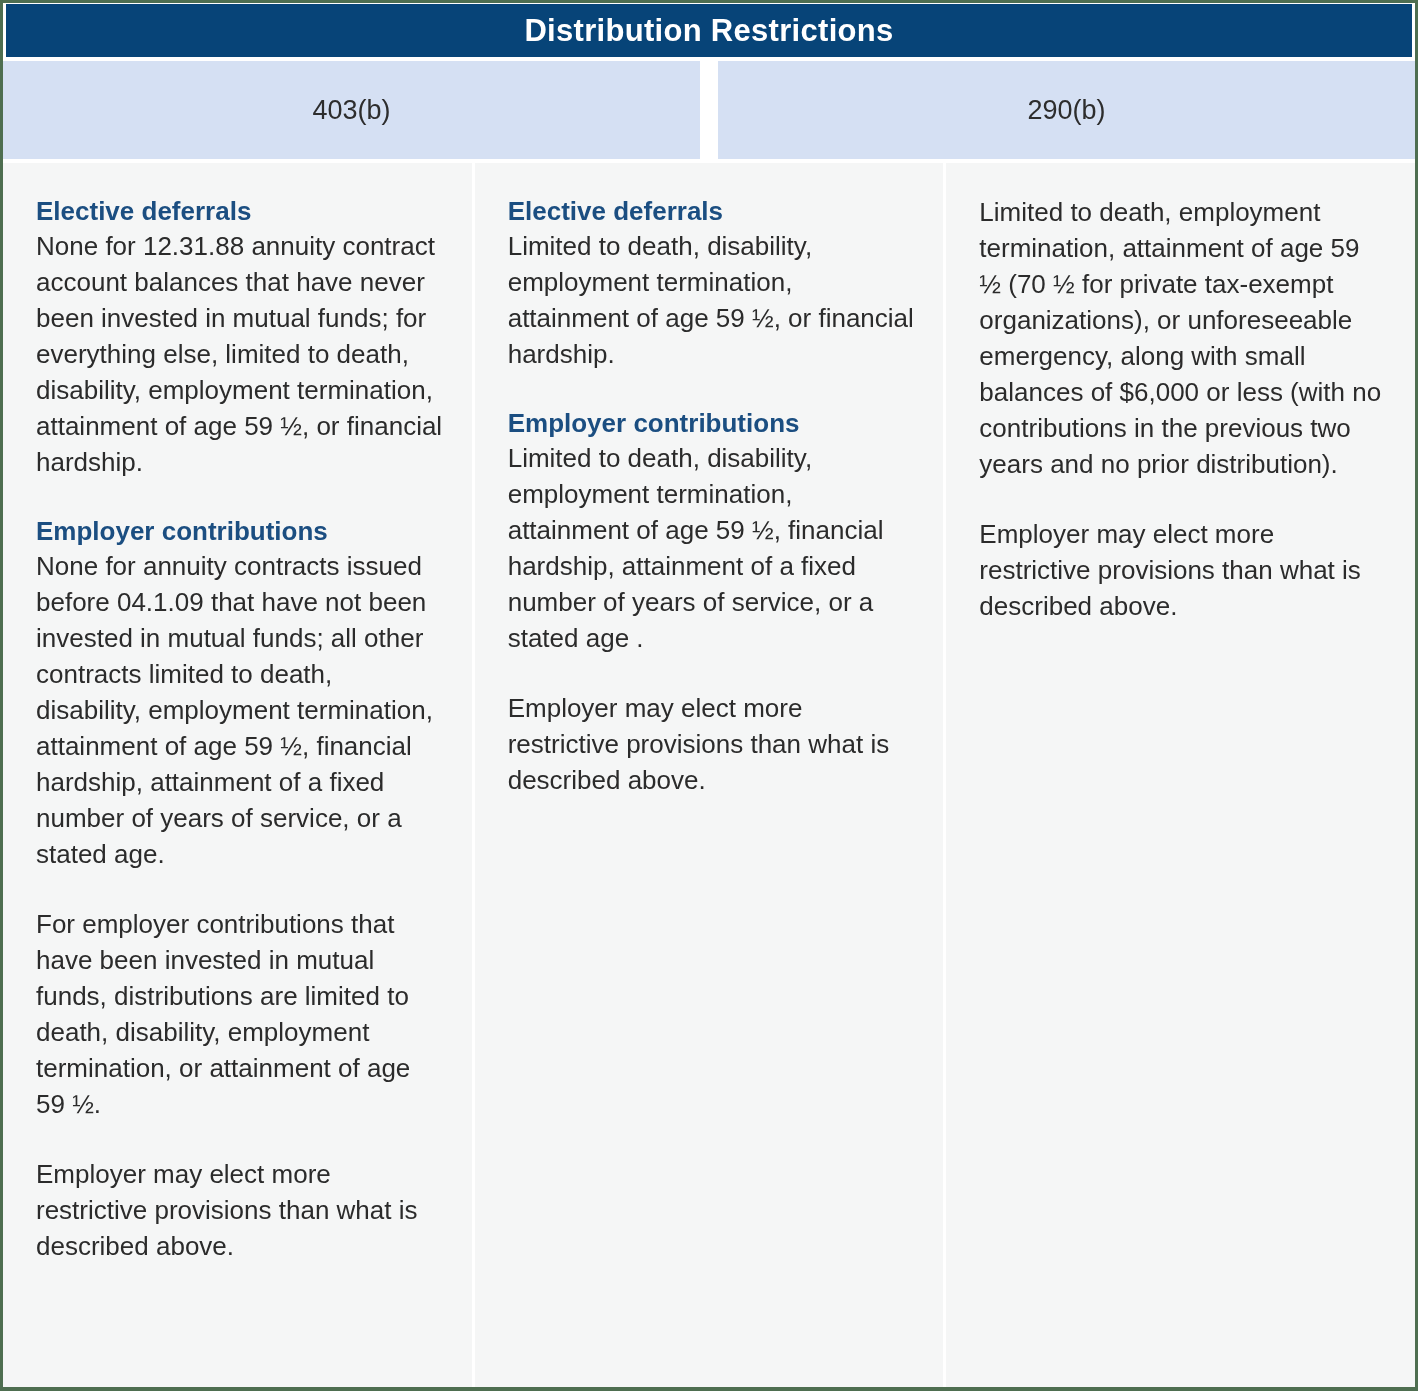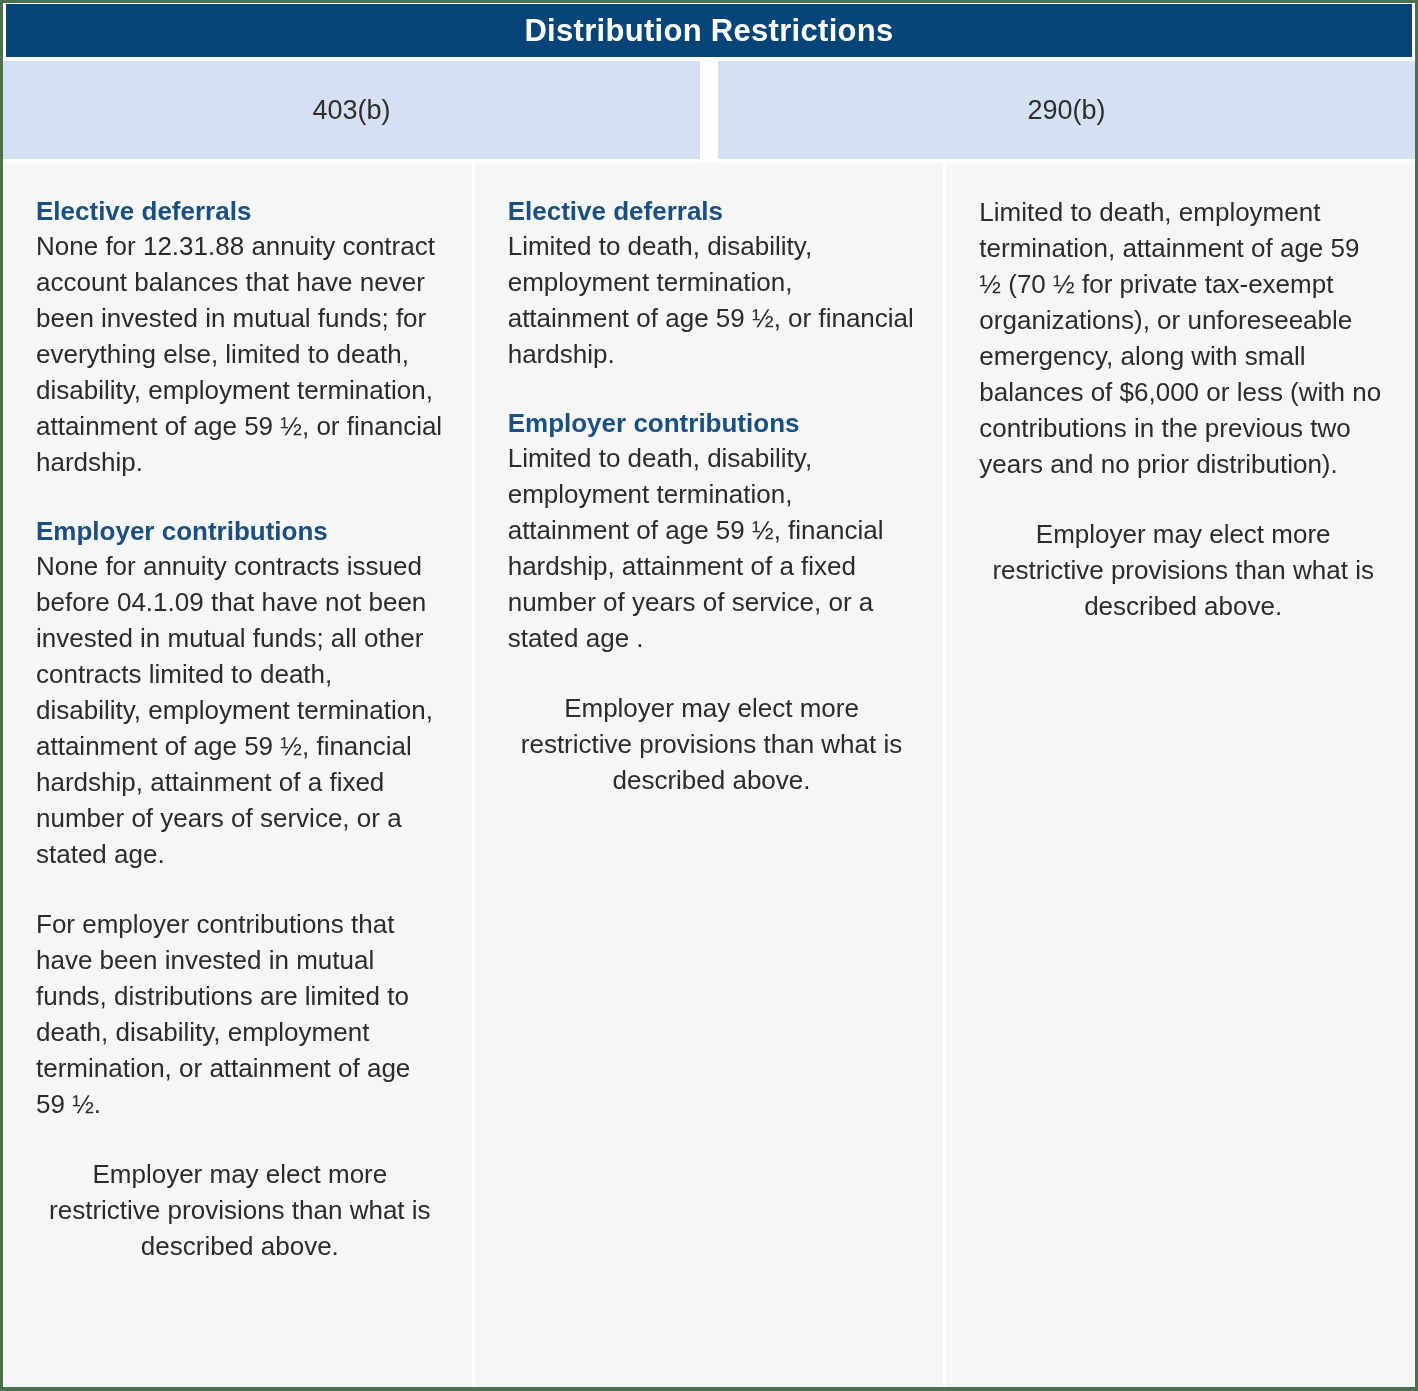--- a/index.html
+++ b/index.html
@@ -71,21 +71,21 @@
     font-weight: 700;
     color: #1b4e81;
     font-size: 26px;
     line-height: 34px;
   }
   .section-paragraph {
     margin-bottom: 34px;
     font-size: 26px;
     line-height: 36px;
   }
-  .body-cell .block:last-child .section-paragraph { margin-bottom: 0; text-align: center; }
+  .body-cell .block:last-child .section-paragraph { margin-bottom: 0; }
 </style>
 </head>
 <body>
 
 <div class="frame">
 
   <div class="title-bar">
     <span class="title-text">Distribution Restrictions</span>
   </div>
 

